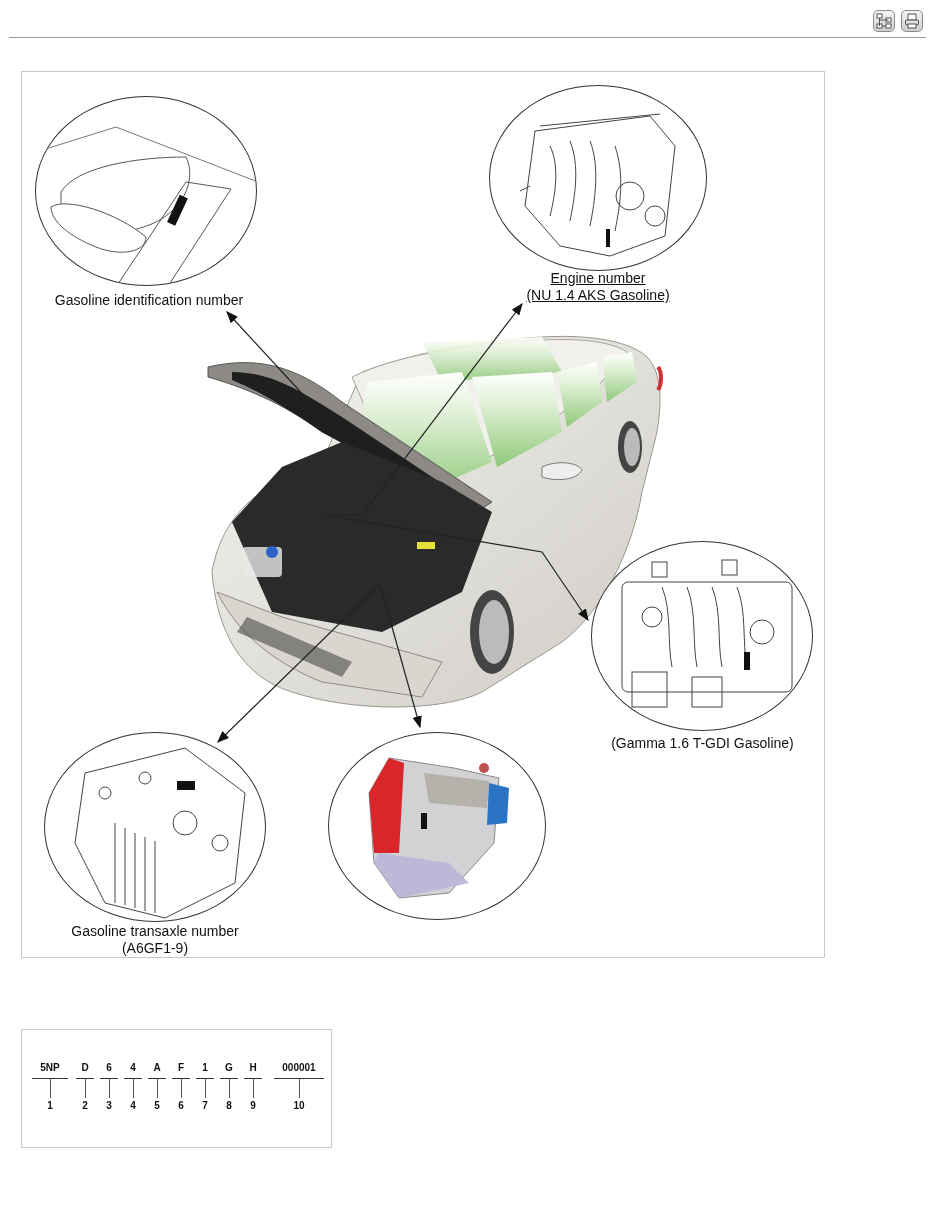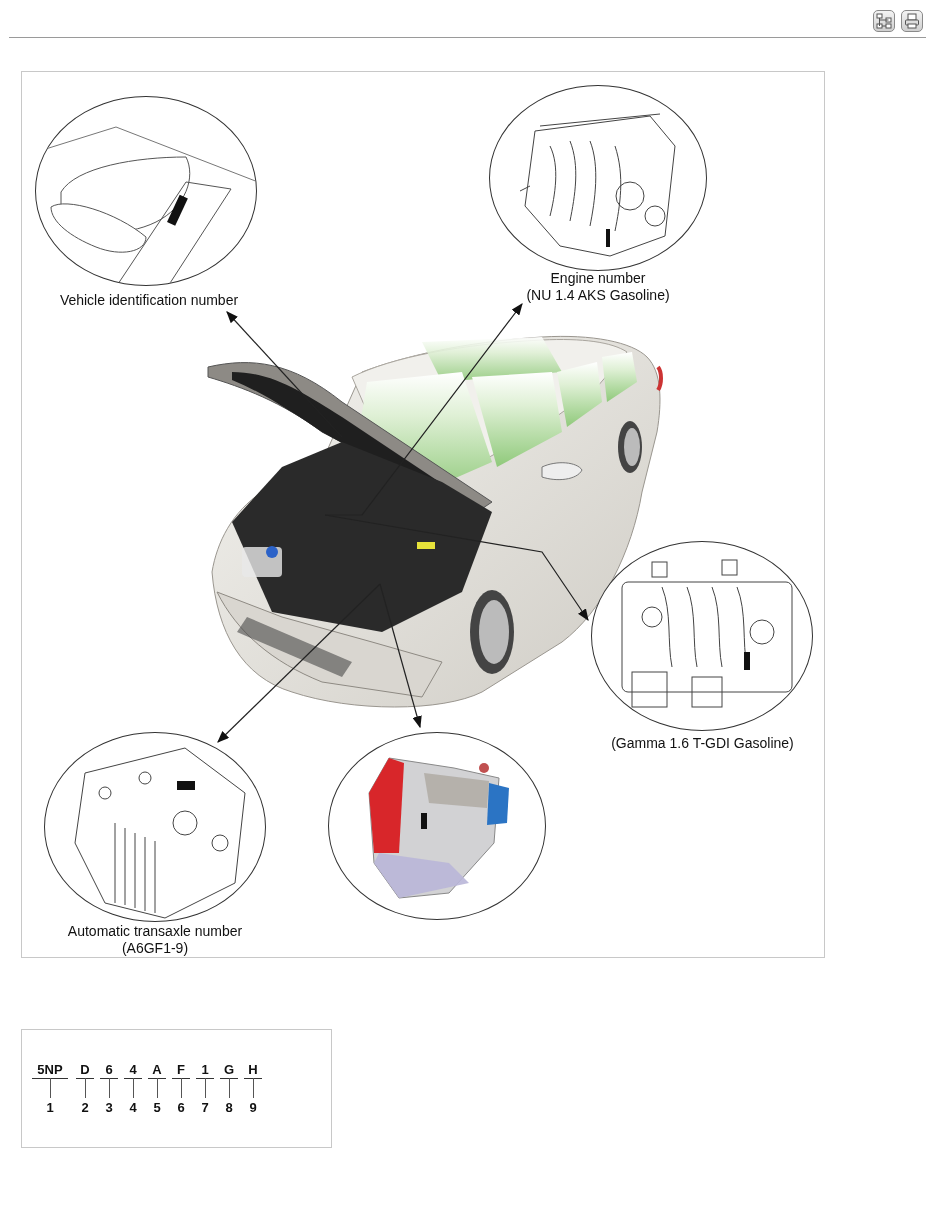--- a/index.html
+++ b/index.html
@@ -29,21 +29,21 @@
   .callout-label {
     position: absolute; font-size: 14px; line-height: 17px; text-align: center;
     color: #111; white-space: nowrap;
   }
   .vin-frame {
     position: absolute; left: 21px; top: 1029px; width: 311px; height: 119px;
     border: 1px solid #c8c8c8; box-sizing: border-box; background: #fff;
   }
   .vin-seg {
     position: absolute; top: 0; height: 100%;
-    font-weight: bold; font-size: 13px; text-align: center;
+    font-weight: bold; font-size: 10px; text-align: center;
   }
   .vin-seg .code { position: absolute; top: 32px; left: 0; right: 0; }
   .vin-seg .bar { position: absolute; top: 48px; left: 0; right: 0; border-top: 1px solid #333; }
   .vin-seg .tick { position: absolute; top: 48px; left: 50%; width: 0; height: 20px; border-left: 1px solid #555; }
   .vin-seg .pos { position: absolute; top: 70px; left: 0; right: 0; }
   svg { display: block; }
 </style>
 </head>
 <body>
 
@@ -126,40 +126,40 @@
   <div class="callout-oval" style="left:13px;top:24px;width:222px;height:190px;">
     <svg width="222" height="190" viewBox="0 0 222 190">
       <path d="M0 55 L80 30 L222 85" fill="none" stroke="#777" stroke-width="1"></path>
       <path d="M25 95 C40 70 100 60 150 60 C160 80 150 110 120 125 C90 140 40 140 25 120 Z" fill="#fff" stroke="#555" stroke-width="1"></path>
       <path d="M15 110 C30 100 80 115 110 140 C110 155 85 160 60 150 C35 140 15 125 15 110 Z" fill="#fff" stroke="#555" stroke-width="1"></path>
       <path d="M150 85 L195 92 L125 200 L80 190 Z" fill="none" stroke="#555" stroke-width="1"></path>
       <rect x="137" y="98" width="9" height="30" fill="#111" transform="rotate(25 141 113)"></rect>
     </svg>
   </div>
   <div class="callout-label" style="left:27px;top:220px;width:200px;">
-    <span>Vehicle identification number</span>
+    <span>Gasoline identification number</span>
   </div>
 
   <div class="callout-oval" style="left:467px;top:13px;width:218px;height:186px;">
     <svg width="218" height="186" viewBox="0 0 218 186">
       <g fill="none" stroke="#444" stroke-width="1">
         <path d="M45 45 L160 30 L185 60 L175 150 L120 170 L70 160 L35 120 Z"></path>
         <path d="M60 60 C70 80 65 110 60 130"></path>
           <path d="M80 55 C90 80 85 110 80 135"></path>
         <path d="M100 55 C110 80 105 115 100 140"></path>
           <path d="M125 60 C135 90 130 120 125 145"></path>
         <circle cx="140" cy="110" r="14"></circle>
           <circle cx="165" cy="130" r="10"></circle>
         <path d="M50 40 L170 28"></path>
           <path d="M40 100 L30 105"></path>
       </g>
       <rect x="116" y="143" width="4" height="18" fill="#111"></rect>
     </svg>
   </div>
-  <div class="callout-label" style="left:476px;top:198px;width:200px;">
+  <div class="callout-label" style="left:476px;top:198px;width:200px;text-decoration:underline;">
     <div>Engine number</div>
     <div>(NU 1.4 AKS Gasoline)</div>
   </div>
 
   <div class="callout-oval" style="left:569px;top:469px;width:222px;height:190px;">
     <svg width="222" height="190" viewBox="0 0 222 190">
       <g fill="none" stroke="#444" stroke-width="1">
         <rect x="30" y="40" width="170" height="110" rx="6"></rect>
         <path d="M70 45 C80 70 75 100 80 125"></path>
           <path d="M95 45 C105 70 100 100 105 125"></path>
@@ -190,21 +190,21 @@
           <path d="M110 108 L110 180"></path>
         <circle cx="140" cy="90" r="12"></circle>
           <circle cx="175" cy="110" r="8"></circle>
         <circle cx="60" cy="60" r="6"></circle>
           <circle cx="100" cy="45" r="6"></circle>
       </g>
       <rect x="132" y="48" width="18" height="9" fill="#111"></rect>
     </svg>
   </div>
   <div class="callout-label" style="left:33px;top:851px;width:200px;">
-    <div>Automatic transaxle number</div>
+    <div>Gasoline transaxle number</div>
     <div>(A6GF1-9)</div>
   </div>
 
   <div class="callout-oval" style="left:306px;top:660px;width:218px;height:188px;">
     <svg width="218" height="188" viewBox="0 0 218 188">
       <path d="M60 25 L125 35 L170 45 L165 110 L120 160 L70 165 L45 130 L40 60 Z" fill="#d2d2d4" stroke="#888" stroke-width="1"></path>
       <path d="M60 25 L75 30 L70 120 L45 120 L40 60 Z" fill="#d8262a"></path>
       <path d="M160 50 L180 55 L178 90 L158 92 Z" fill="#2b74c4"></path>
       <path d="M50 120 L120 130 L140 150 L70 165 L45 130 Z" fill="#b9b6d8" opacity="0.9"></path>
       <path d="M95 40 L160 48 L158 75 L100 70 Z" fill="#a8a39a" opacity="0.7"></path>
@@ -262,13 +262,19 @@
     <div class="bar"></div>
       <div class="tick"></div>
     <div class="pos">8</div>
   </div>
   <div class="vin-seg" style="left:222px;width:18px;">
     <div class="code">H</div>
     <div class="bar"></div>
       <div class="tick"></div>
     <div class="pos">9</div>
   </div>
+  <div class="vin-seg" style="left:252px;width:50px;">
+    <div class="code">000001</div>
+    <div class="bar"></div>
+      <div class="tick"></div>
+    <div class="pos">10</div>
+  </div>
 </div>
 
 </body></html>

